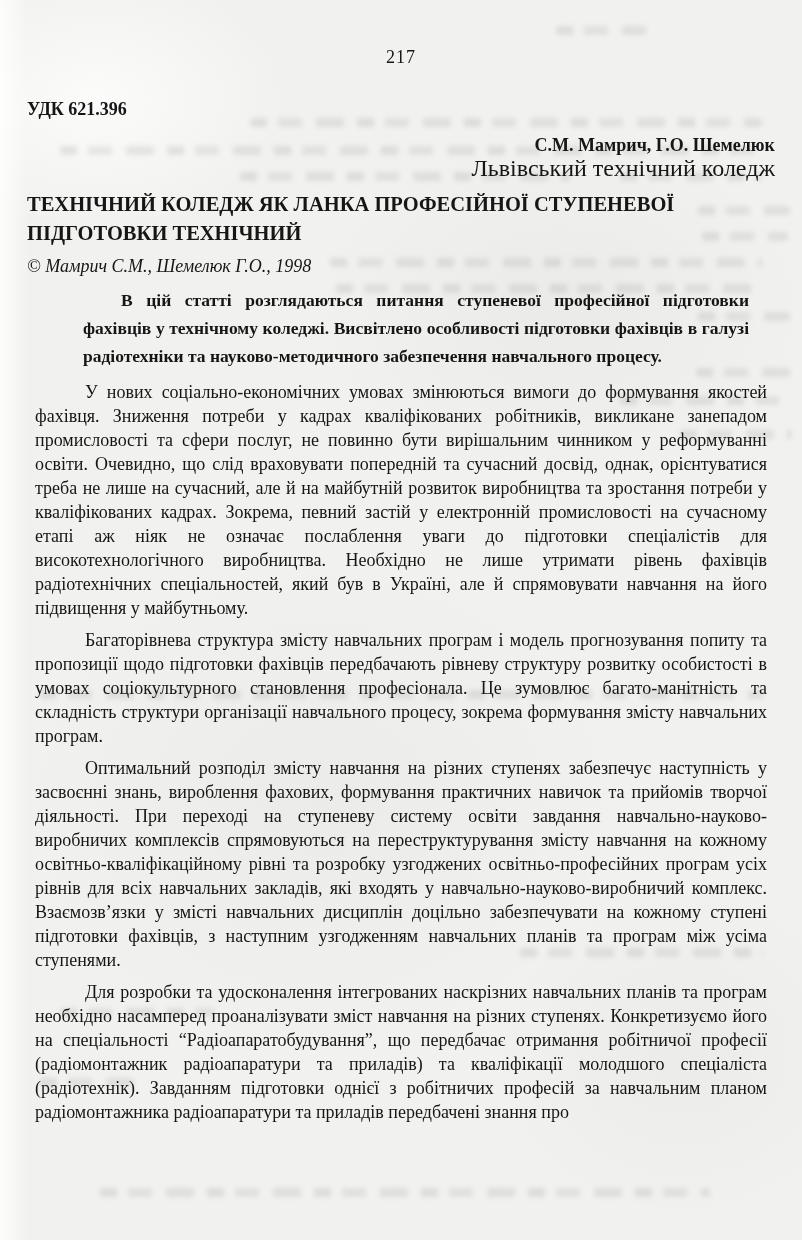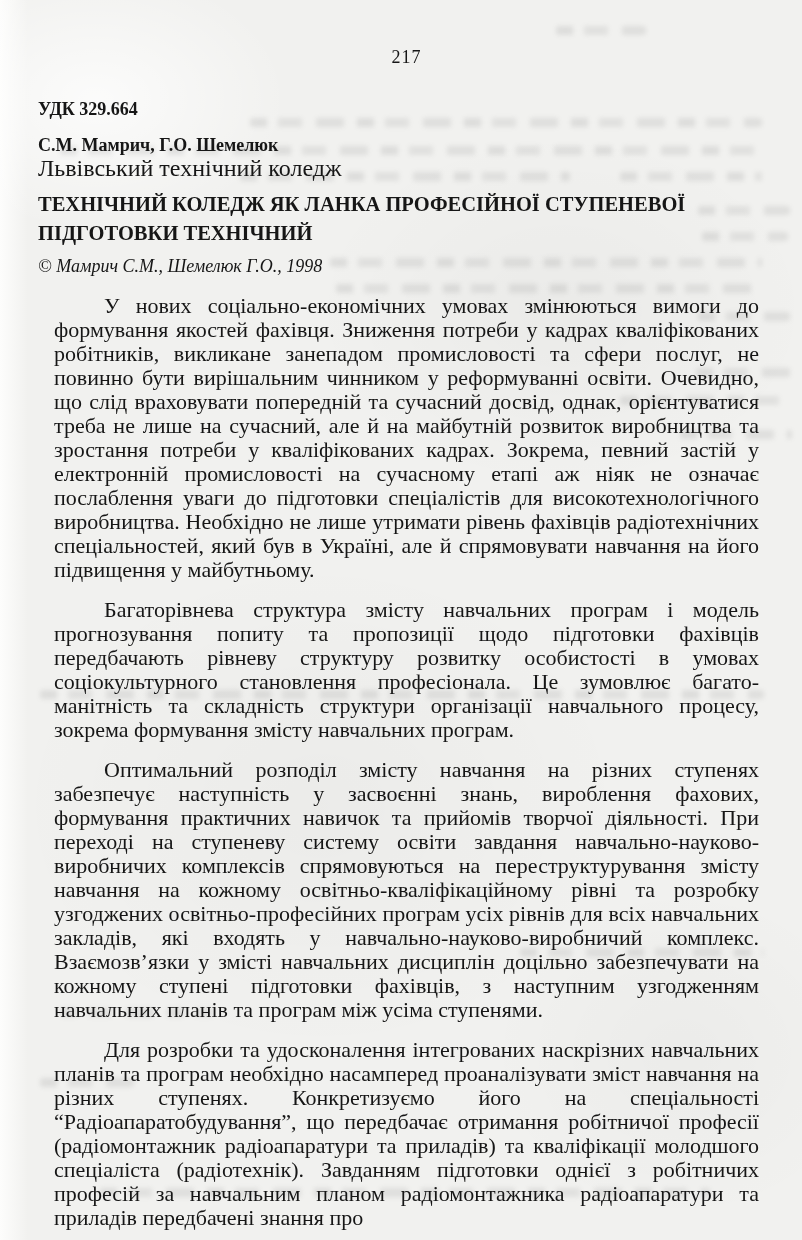--- a/index.html
+++ b/index.html
@@ -19,21 +19,21 @@
       radial-gradient(ellipse 420px 300px at 70% 25%, rgba(0,0,0,0.028), rgba(0,0,0,0) 60%),
       radial-gradient(ellipse 520px 420px at 40% 65%, rgba(0,0,0,0.022), rgba(0,0,0,0) 60%),
       radial-gradient(ellipse 300px 260px at 85% 85%, rgba(0,0,0,0.025), rgba(0,0,0,0) 65%),
       linear-gradient(90deg, #fdfdfc 0px, rgba(253,253,252,0) 28px);
   }
   .page {
     position: relative;
     width: 100%;
     height: 100%;
     box-sizing: border-box;
-    padding: 46px 27px 0 38px;
+    padding: 46px 27px 0 27px;
     z-index: 1;
   }
   
   .bleed-layer {
     position: absolute;
     inset: 0;
     z-index: 0;
     pointer-events: none;
   }
   .bleed-line {
@@ -54,20 +54,21 @@
     letter-spacing: 1px;
     margin-bottom: 30px;
   }
   .udc {
     font-weight: 700;
     font-size: 18px;
     line-height: 22px;
     margin-bottom: 14px;
   }
   .byline {
+    text-align: right;
     margin-bottom: 10px;
   }
   .byline .authors {
     font-weight: 700;
     font-size: 18px;
     line-height: 23px;
   }
   .byline .affiliation {
     font-size: 24px;
     line-height: 23px;
@@ -86,25 +87,25 @@
   }
   .abstract {
     font-weight: 700;
     font-size: 17.5px;
     line-height: 28px;
     text-align: justify;
     text-indent: 38px;
     margin: 0 26px 10px 56px;
   }
   .body-par {
-    font-size: 22px;
+    font-size: 18px;
     line-height: 24px;
     text-align: justify;
     text-indent: 50px;
-    margin: 16px;
+    margin: 8px;
   }
 </style>
 </head>
 <body>
 
 <div class="bleed-layer">
     <div class="bleed-line" style="left: 556px; top: 26px; width: 90px;"></div>
     <div class="bleed-line" style="left: 250px; top: 118px; width: 512px;"></div>
     <div class="bleed-line" style="left: 60px; top: 146px; width: 702px;"></div>
     <div class="bleed-line" style="left: 240px; top: 172px; width: 330px;"></div>
@@ -121,34 +122,35 @@
     <div class="bleed-line" style="left: 520px; top: 948px; width: 244px;"></div>
     <div class="bleed-line" style="left: 60px; top: 1008px; width: 154px;"></div>
     <div class="bleed-line" style="left: 40px; top: 1078px; width: 94px;"></div>
     <div class="bleed-line" style="left: 100px; top: 1188px; width: 610px;"></div>
   </div>
 
 <div class="page">
 
   <div class="page-number">217</div>
 
-  <div class="udc">УДК 329.664</div>
+  <div class="udc">УДК 621.396</div>
 
   <div class="byline">
     <div class="authors">С.М. Мамрич, Г.О. Шемелюк</div>
     <div class="affiliation">Львівський технічний коледж</div>
   </div>
 
   <h1 class="article-title">
     <div>ТЕХНІЧНИЙ КОЛЕДЖ ЯК ЛАНКА ПРОФЕСІЙНОЇ СТУПЕНЕВОЇ</div>
     <div>ПІДГОТОВКИ ТЕХНІЧНИЙ</div>
   </h1>
 
   <div class="copyright">© Мамрич С.М., Шемелюк Г.О., 1998</div>
 
+  <p class="abstract">В цій статті розглядаються питання ступеневої професійної підготовки фахівців у технічному коледжі. Висвітлено особливості підготовки фахівців в галузі радіотехніки та науково-методичного забезпечення навчального процесу.</p>
 
 
   <p class="body-par">У нових соціально-економічних умовах змінюються вимоги до формування якостей фахівця. Зниження потреби у кадрах кваліфікованих робітників, викликане занепадом промисловості та сфери послуг, не повинно бути вирішальним чинником у реформуванні освіти. Очевидно, що слід враховувати попередній та сучасний досвід, однак, орієнтуватися треба не лише на сучасний, але й на майбутній розвиток виробництва та зростання потреби у кваліфікованих кадрах. Зокрема, певний застій у електронній промисловості на сучасному етапі аж ніяк не означає послаблення уваги до підготовки спеціалістів для високотехнологічного виробництва. Необхідно не лише утримати рівень фахівців радіотехнічних спеціальностей, який був в Україні, але й спрямовувати навчання на його підвищення у майбутньому.</p>
 
   <p class="body-par">Багаторівнева структура змісту навчальних програм і модель прогнозування попиту та пропозиції щодо підготовки фахівців передбачають рівневу структуру розвитку особистості в умовах соціокультурного становлення професіонала. Це зумовлює багато-манітність та складність структури організації навчального процесу, зокрема формування змісту навчальних програм.</p>
 
   <p class="body-par">Оптимальний розподіл змісту навчання на різних ступенях забезпечує наступність у засвоєнні знань, вироблення фахових, формування практичних навичок та прийомів творчої діяльності. При переході на ступеневу систему освіти завдання навчально-науково-виробничих комплексів спрямовуються на переструктурування змісту навчання на кожному освітньо-кваліфікаційному рівні та розробку узгоджених освітньо-професійних програм усіх рівнів для всіх навчальних закладів, які входять у навчально-науково-виробничий комплекс. Взаємозв’язки у змісті навчальних дисциплін доцільно забезпечувати на кожному ступені підготовки фахівців, з наступним узгодженням навчальних планів та програм між усіма ступенями.</p>
 
   <p class="body-par">Для розробки та удосконалення інтегрованих наскрізних навчальних планів та програм необхідно насамперед проаналізувати зміст навчання на різних ступенях. Конкретизуємо його на спеціальності “Радіоапаратобудування”, що передбачає отримання робітничої професії (радіомонтажник радіоапаратури та приладів) та кваліфікації молодшого спеціаліста (радіотехнік). Завданням підготовки однієї з робітничих професій за навчальним планом радіомонтажника радіоапаратури та приладів передбачені знання про</p>
 

